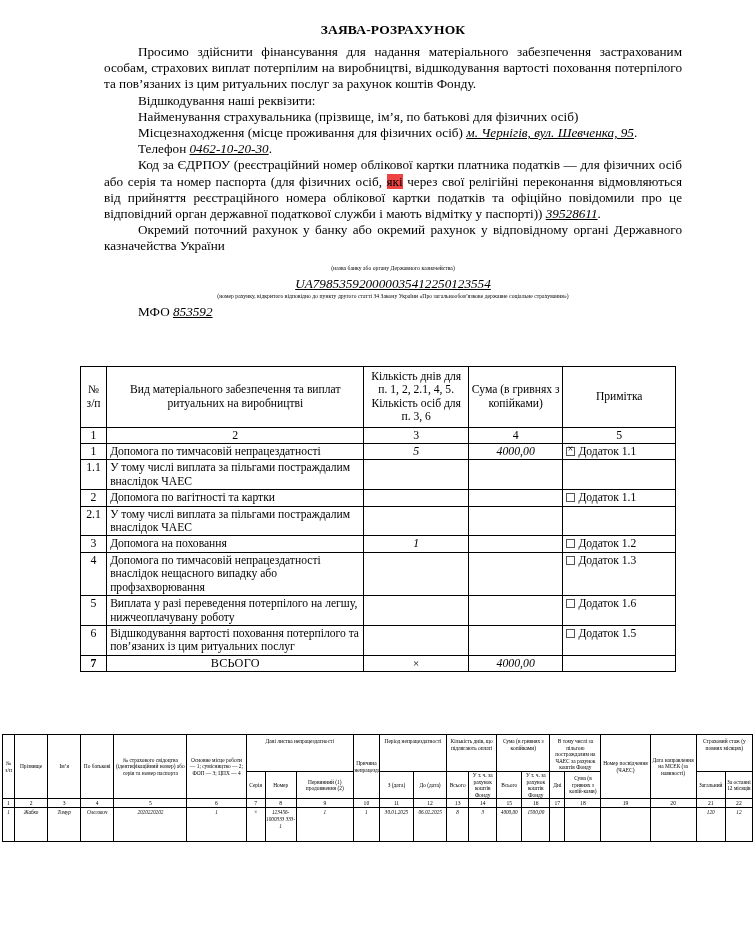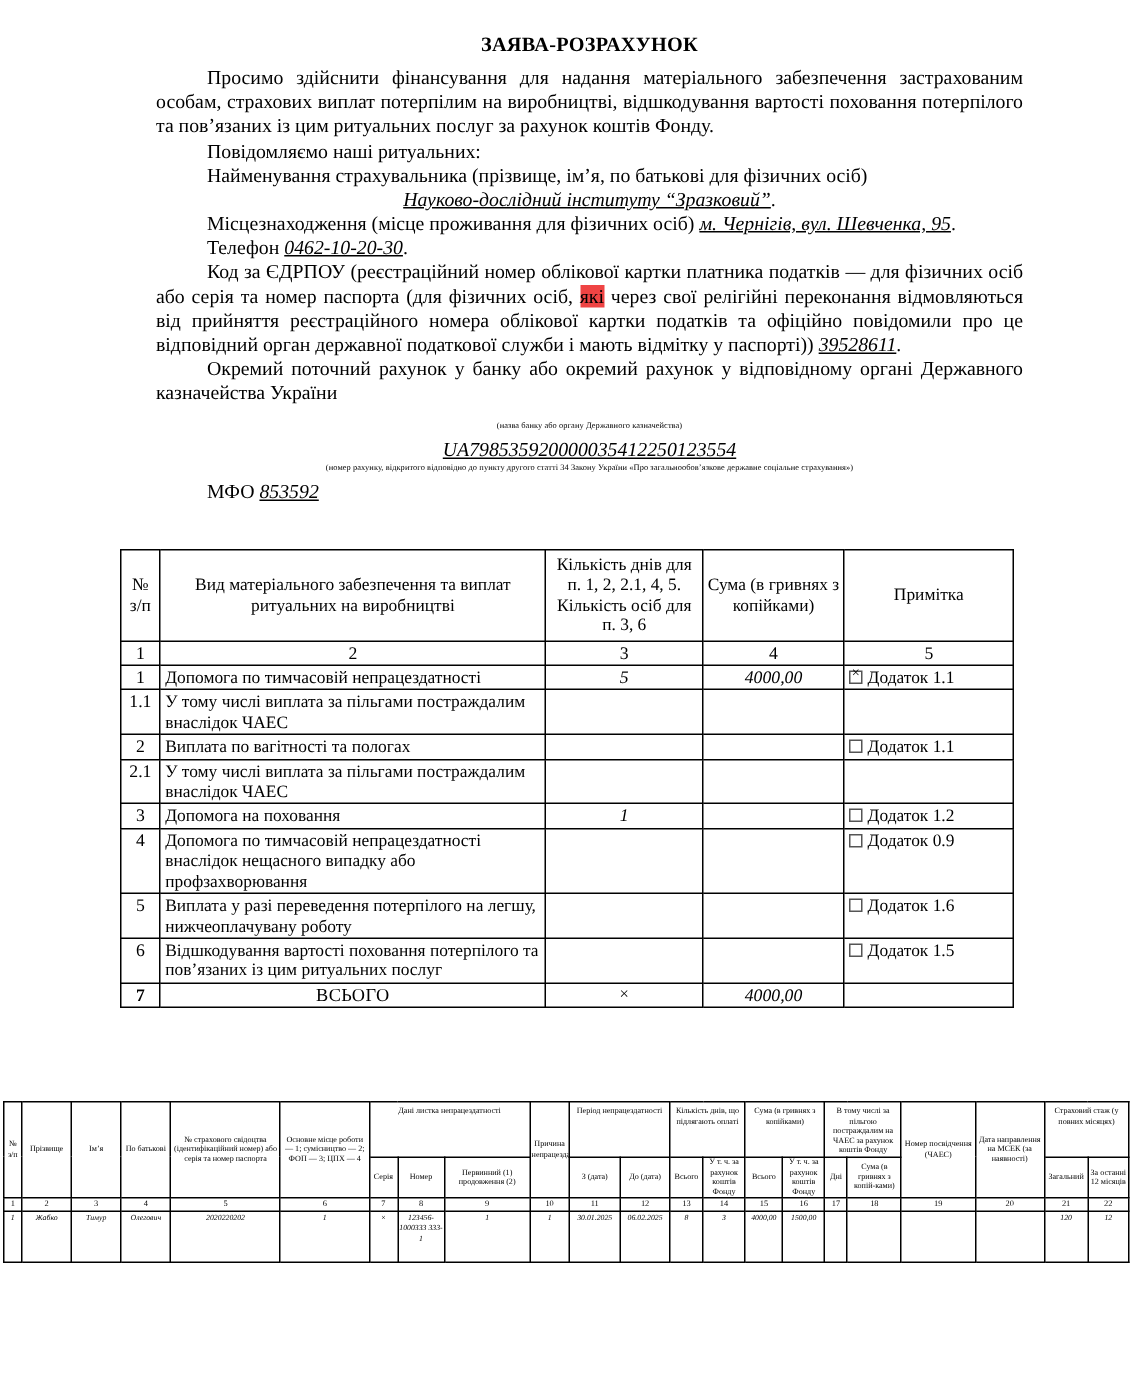--- a/index.html
+++ b/index.html
@@ -180,24 +180,23 @@
 <body>
 
 <div class="page">
 
   <div class="prose">
 
     <div class="doc-title">ЗАЯВА-РОЗРАХУНОК</div>
 
     <p class="para">Просимо здійснити фінансування для надання матеріального забезпечення застрахованим особам, страхових виплат потерпілим на виробництві, відшкодування вартості поховання потерпілого та пов’язаних із цим ритуальних послуг за рахунок коштів Фонду.</p>
 
-    <div class="line">Повідомляємо наші ритуальних:</div>
+    <div class="line">Відшкодування наші реквізити:</div>
 
     <div class="line">Найменування страхувальника (прізвище, ім’я, по батькові для фізичних осіб)</div>
-    <div class="centerline"><span class="fill">Науково-дослідний інституту “Зразковий”</span>.</div>
 
     <div class="line"><span>Місцезнаходження (місце проживання для фізичних осіб)</span> <span class="fill">м. Чернігів, вул. Шевченка, 95</span>.</div>
 
     <div class="line"><span>Телефон</span> <span class="fill">0462-10-20-30</span>.</div>
 
     <p class="para"><span>Код за ЄДРПОУ (реєстраційний номер облікової картки платника податків — для фізичних осіб або серія та номер паспорта (для фізичних осіб,</span> <span class="hl">які</span> <span>через свої релігійні переконання відмовляються від прийняття реєстраційного номера облікової картки податків та офіційно повідомили про це відповідний орган державної податкової служби і мають відмітку у паспорті))</span> <span class="fill">39528611</span>.</p>
 
     <p class="para">Окремий поточний рахунок у банку або окремий рахунок у відповідному органі Державного казначейства України</p>
 
     <div class="spacer-sm"></div>
@@ -253,21 +252,21 @@
         <tr>
           <td class="rowlabel">1.1</td>
           <td>У тому числі виплата за пільгами постраждалим внаслідок ЧАЕС</td>
           <td class="val-ital"></td>
           <td class="val-ital"></td>
           <td class="note-cell"></td>
         </tr>
 
         <tr>
           <td class="rowlabel">2</td>
-          <td>Виплата по вагітності та пологах</td>
+          <td>Допомога по вагітності та картки</td>
           <td class="val-ital"></td>
           <td class="val-ital"></td>
           <td class="note-cell"><span class="chk"></span><span>Додаток 1.1</span></td>
         </tr>
 
         <tr>
           <td class="rowlabel">2.1</td>
           <td>У тому числі виплата за пільгами постраждалим внаслідок ЧАЕС</td>
           <td class="val-ital"></td>
           <td class="val-ital"></td>
@@ -280,21 +279,21 @@
           <td class="val-ital">1</td>
           <td class="val-ital"></td>
           <td class="note-cell"><span class="chk"></span><span>Додаток 1.2</span></td>
         </tr>
 
         <tr>
           <td class="rowlabel">4</td>
           <td>Допомога по тимчасовій непрацездатності внаслідок нещасного випадку або профзахворювання</td>
           <td class="val-ital"></td>
           <td class="val-ital"></td>
-          <td class="note-cell"><span class="chk"></span><span>Додаток 0.9</span></td>
+          <td class="note-cell"><span class="chk"></span><span>Додаток 1.3</span></td>
         </tr>
 
         <tr>
           <td class="rowlabel">5</td>
           <td>Виплата у разі переведення потерпілого на легшу, нижчеоплачувану роботу</td>
           <td class="val-ital"></td>
           <td class="val-ital"></td>
           <td class="note-cell"><span class="chk"></span><span>Додаток 1.6</span></td>
         </tr>
 

